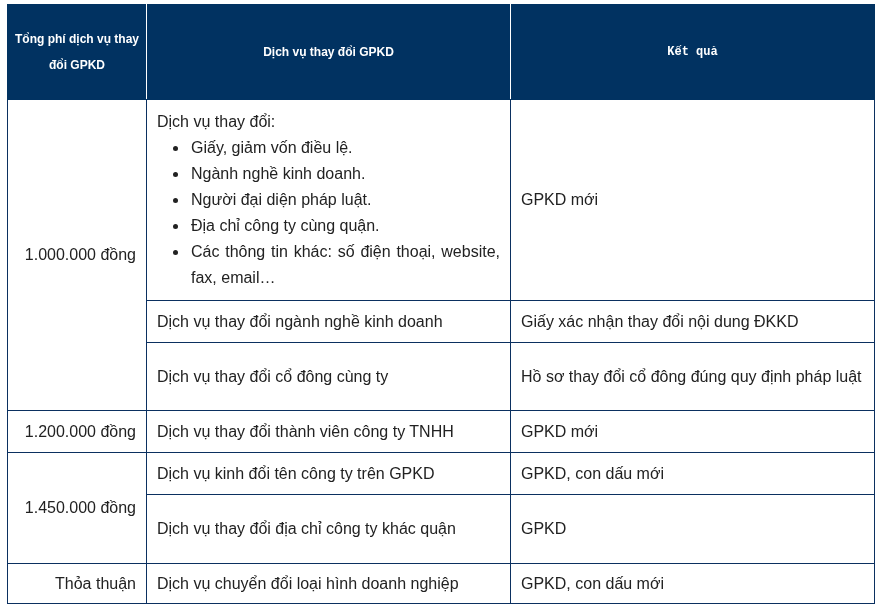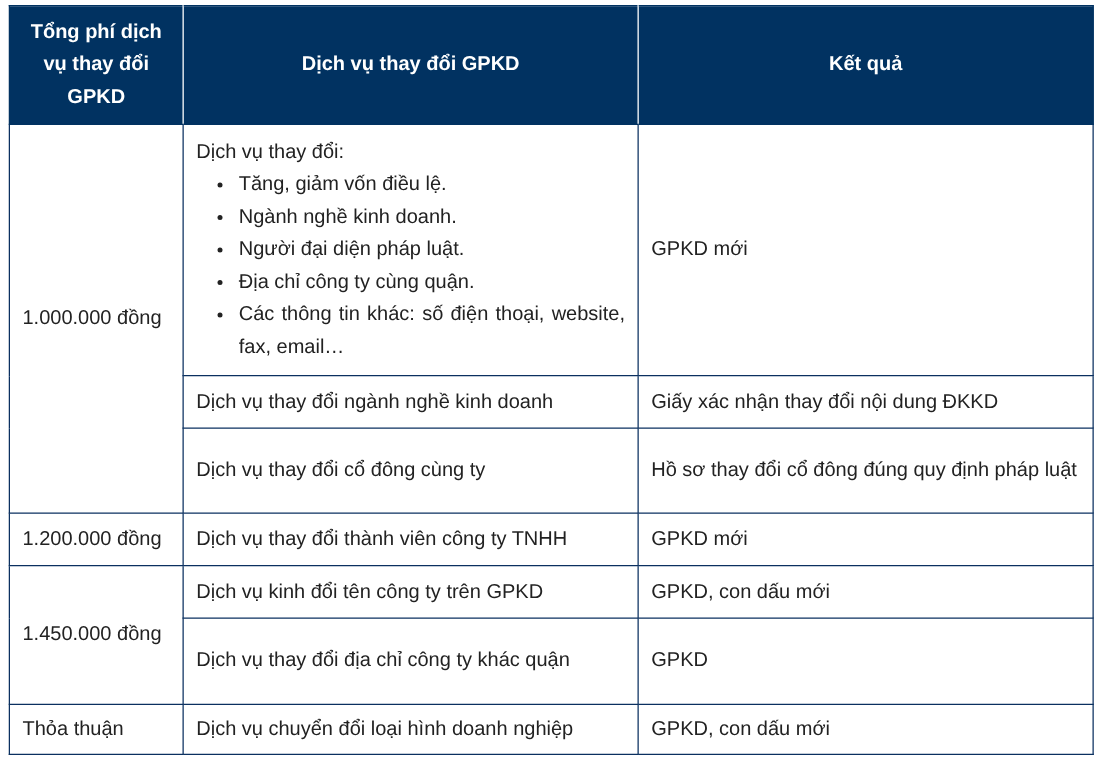--- a/index.html
+++ b/index.html
@@ -32,33 +32,34 @@
     table.fee-table th,
     table.fee-table td {
       border: 1.5px solid #0b3060;
       padding: 4px 10px;
       vertical-align: middle;
     }
     table.fee-table thead th {
       background: #013261;
       color: #ffffff;
       font-weight: bold;
-      font-size: 16px;
+      font-size: 12px;
       line-height: 26px;
       text-align: center;
       height: 86px;
       padding: 4px 6px;
       border-color: #013261;
       border-right-color: #ffffff;
     }
     table.fee-table thead th:last-child {
       border-right-color: #013261;
+      font-family: Liberation Mono, monospace;
     }
     td.price {
-      text-align: left;
+      text-align: right;
     }
     td.justify {
       text-align: justify;
     }
     ul.bullets {
       margin: 0;
       padding-left: 32px;
       list-style: disc;
     }
     ul.bullets li {
@@ -92,21 +93,21 @@
     </thead>
     <tbody>
 
       <tr class="r-main">
         <td class="price" rowspan="3">
           <span>1.000.000 đồng</span>
         </td>
         <td class="justify">
           <div>Dịch vụ thay đổi:</div>
           <ul class="bullets">
-            <li>Tăng, giảm vốn điều lệ.</li>
+            <li>Giấy, giảm vốn điều lệ.</li>
             <li>Ngành nghề kinh doanh.</li>
             <li>Người đại diện pháp luật.</li>
             <li>Địa chỉ công ty cùng quận.</li>
             <li>Các thông tin khác: số điện thoại, website, fax, email…</li>
           </ul>
         </td>
         <td>GPKD mới</td>
       </tr>
       <tr class="r-nganh">
         <td>Dịch vụ thay đổi ngành nghề kinh doanh</td>

